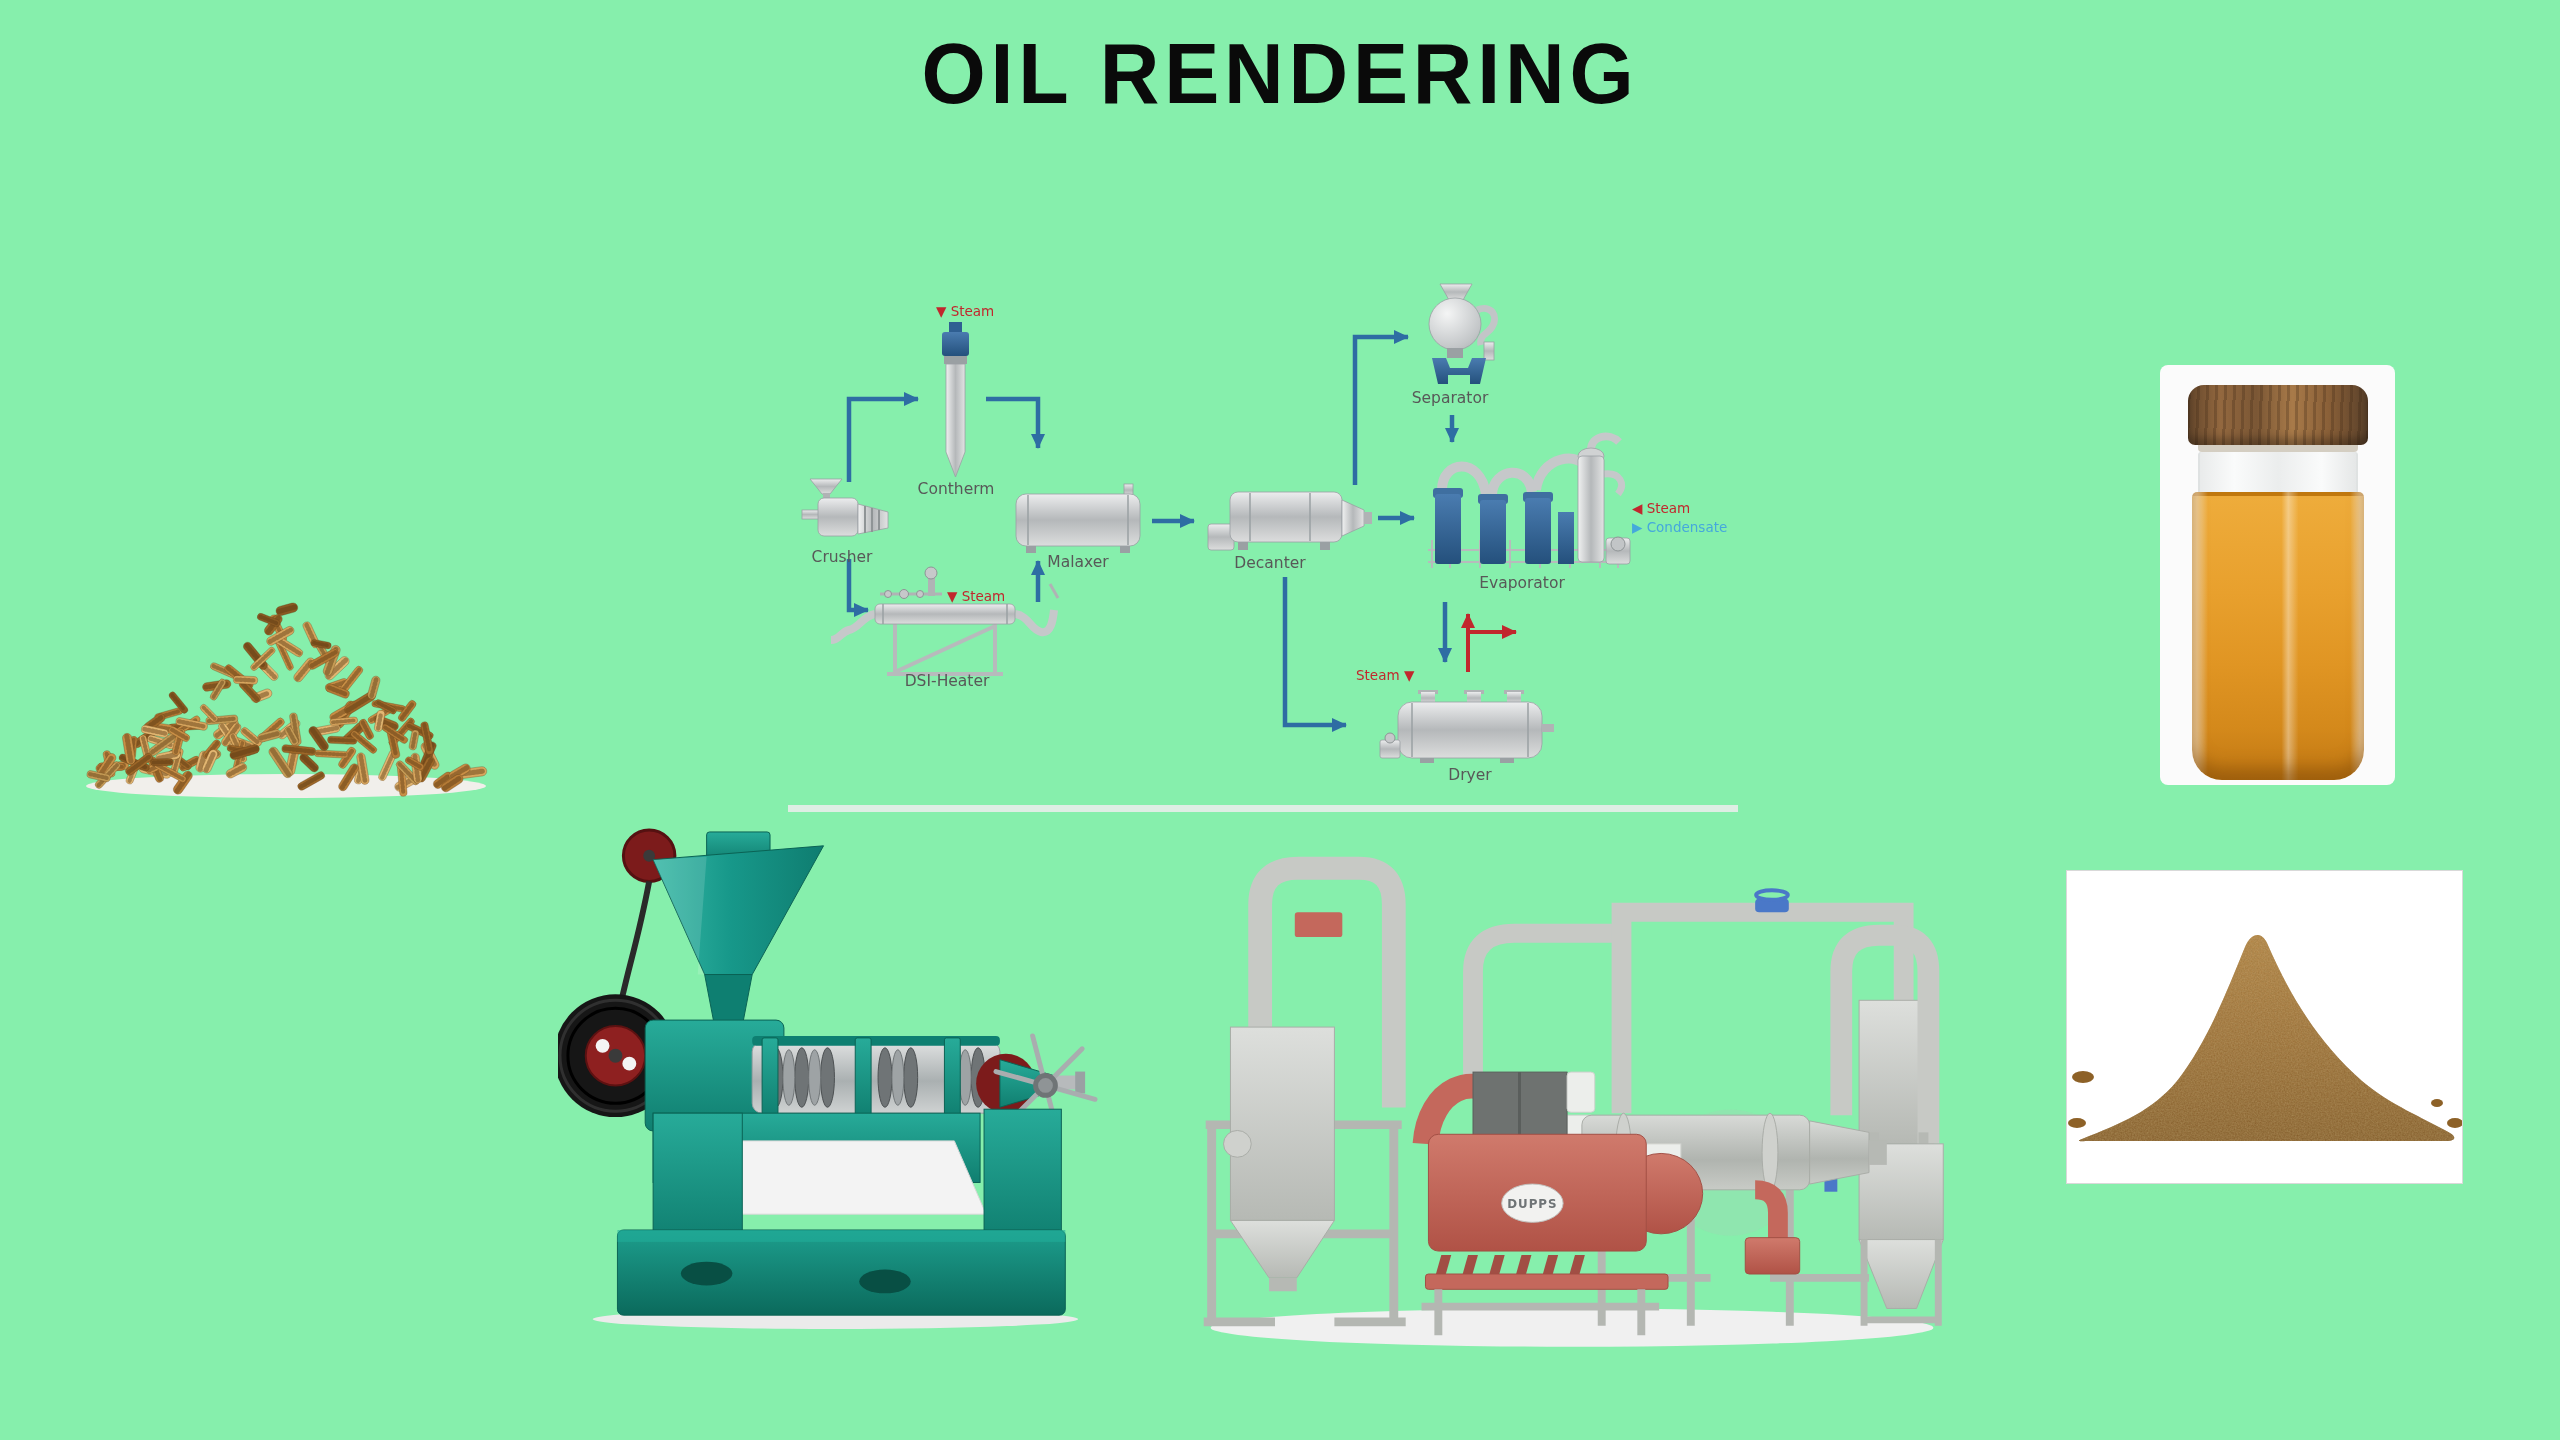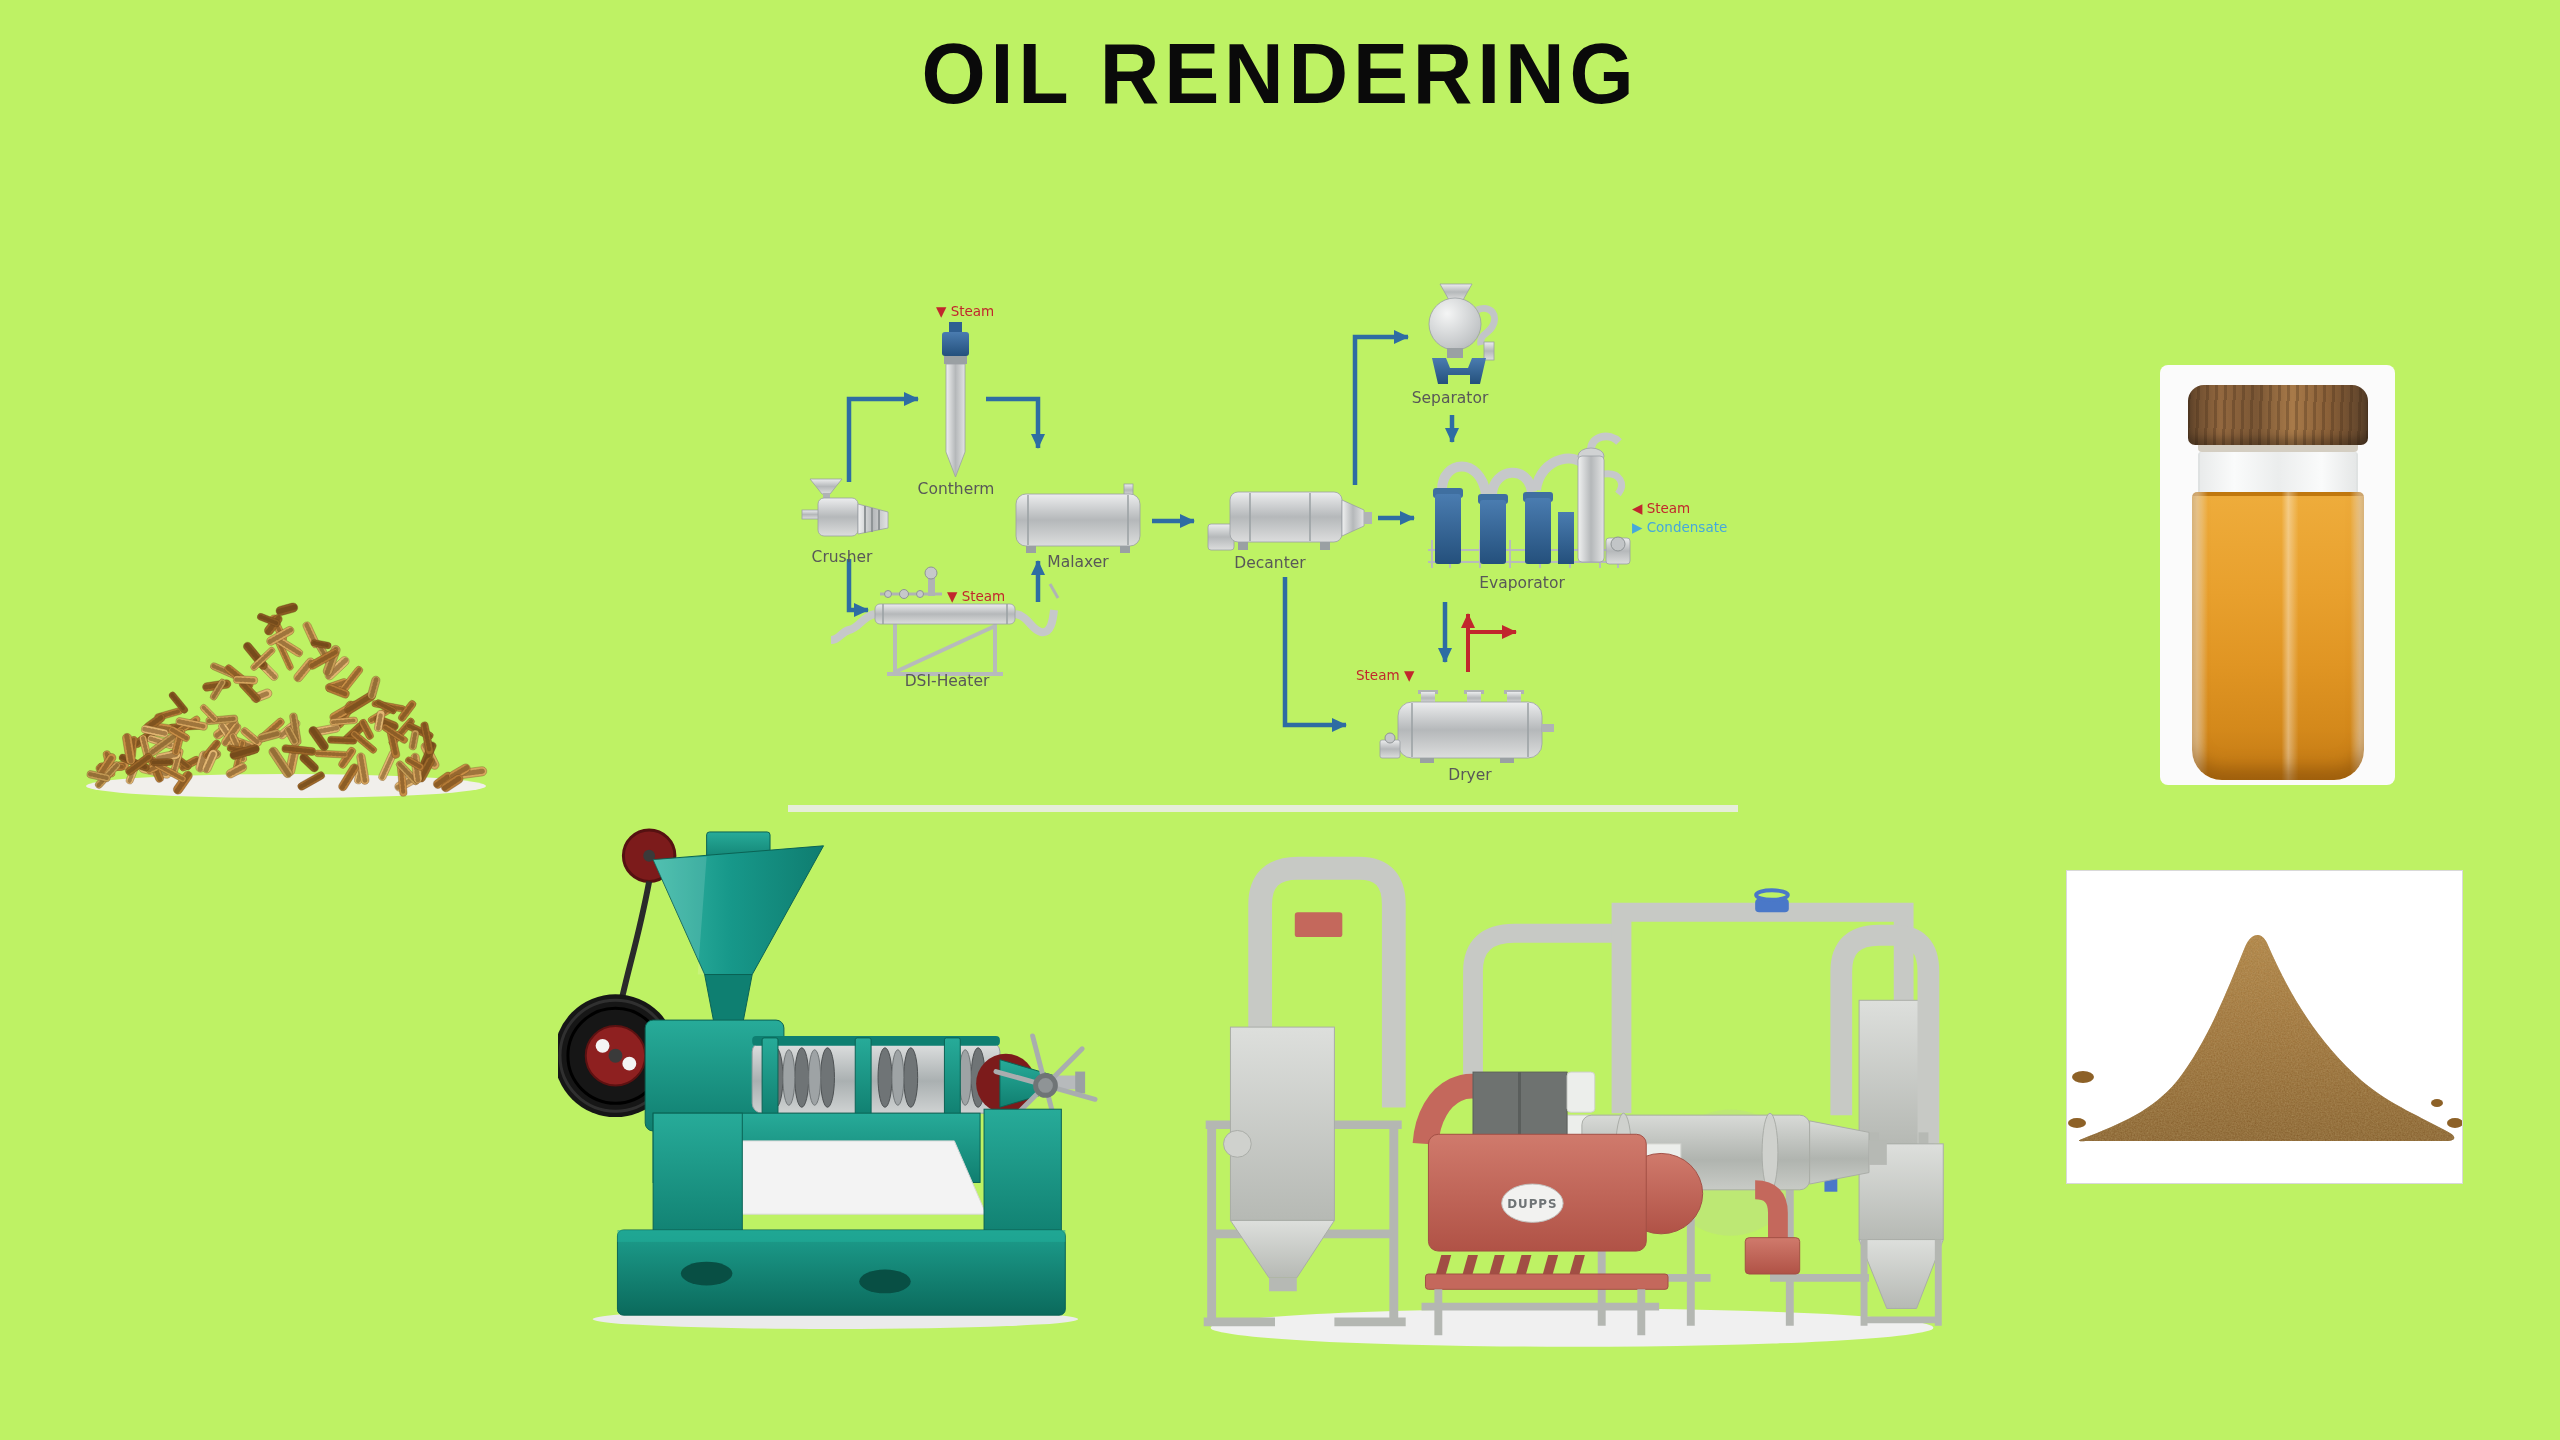--- a/index.html
+++ b/index.html
@@ -1,16 +1,16 @@
 <!DOCTYPE html>
 <html><head>
 <meta charset="utf-8">
 <style>
   html,body{margin:0;padding:0;background:#fff;}
-  .stage{position:relative;width:2560px;height:1440px;background:#bef264;overflow:hidden;
+  .stage{position:relative;width:2560px;height:1440px;background:#86efac;overflow:hidden;
          font-family:"DejaVu Sans",sans-serif;}
   .abs{position:absolute;}
   .title{left:0;top:24px;width:2560px;text-align:center;
          font-family:"Liberation Sans","DejaVu Sans",sans-serif;
          font-weight:bold;font-size:86px;letter-spacing:5px;color:#0a0a0a;
          transform:scaleX(.96);}
   
   .dlab{font:15.5px "DejaVu Sans",sans-serif;fill:#585858;}
   .steam{font:13.5px "DejaVu Sans",sans-serif;fill:#c1272d;}
   .cond{font:13.5px "DejaVu Sans",sans-serif;fill:#45a8dc;}

